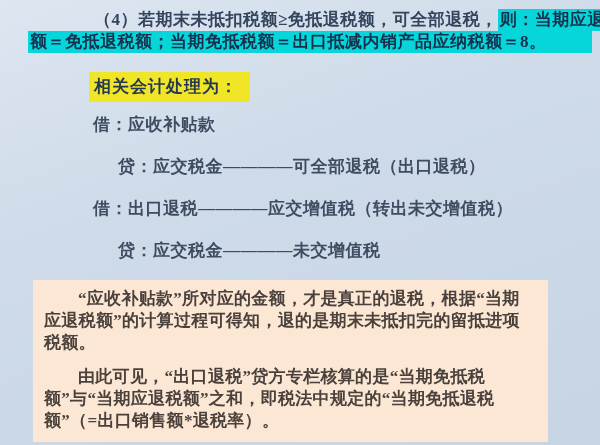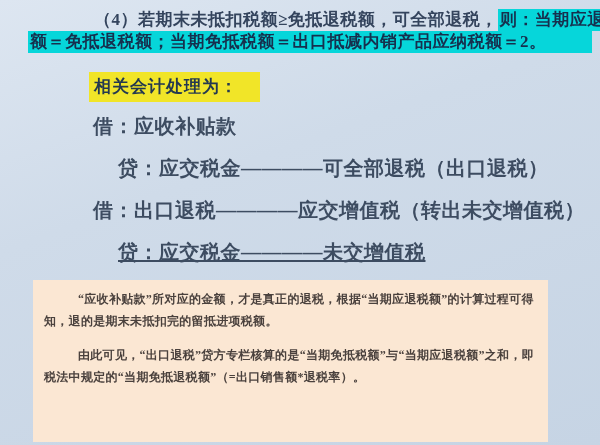--- a/index.html
+++ b/index.html
@@ -25,48 +25,48 @@
   .hl-cyan {
     background: var(--cyan-highlight,#06d6da);
     color:#16304e; padding:1px 2px 2px 2px;
   }
   .intro-line2 .hl-cyan { padding-right:45px; }
   
   .heading {
     position:absolute; left:89px; top:72px;
     font-size:17px; letter-spacing:1px; color:#243950;
     background: var(--yellow-highlight,#f1e528);
-    padding:3px 22px 4px 5px;
+    padding:3px 12px 4px 5px;
   }
   
   .entry {
-    position:absolute; font-size:20px; color:#3d4c61;
+    position:absolute; font-size:17px; color:#3d4c61;
     letter-spacing:.5px; white-space:nowrap;
   }
   .entry.row1 { left:93px;  top:113px; }
   .entry.row2 { left:118px; top:155px; }
   .entry.row3 { left:93px;  top:197px; }
-  .entry.row4 { left:118px; top:239px;text-decoration:underline; }
+  .entry.row4 { left:118px; top:239px; }
   
   .notebox {
     position:absolute; left:33px; top:280px; width:515px; height:162px;
     box-sizing:border-box; padding:8px 12px 0 11px;
     background: var(--note-box-background,#fbe7d3);
-    color:#4a413d; font-size:12px; line-height:22px;
+    color:#4a413d; font-size:17px; line-height:22px;
   }
   .notebox p { margin:0 0 12px 0; text-indent:34px; letter-spacing:.3px; }
 </style>
 </head>
 <body>
 
 <div class="stage">
 
   <div class="intro">
     <div class="intro-line1"><span>（4）若期末未抵扣税额≥免抵退税额，可全部退税，</span><span class="hl-cyan">则：当期应退税</span></div>
-    <div class="intro-line2"><span class="hl-cyan">额＝免抵退税额；当期免抵税额＝出口抵减内销产品应纳税额＝2。</span></div>
+    <div class="intro-line2"><span class="hl-cyan">额＝免抵退税额；当期免抵税额＝出口抵减内销产品应纳税额＝8。</span></div>
   </div>
 
   <div class="heading">相关会计处理为：</div>
 
   <div class="entry row1">借：应收补贴款</div>
   <div class="entry row2">贷：应交税金————可全部退税（出口退税）</div>
   <div class="entry row3">借：出口退税————应交增值税（转出未交增值税）</div>
   <div class="entry row4">贷：应交税金————未交增值税</div>
 
   <div class="notebox">

